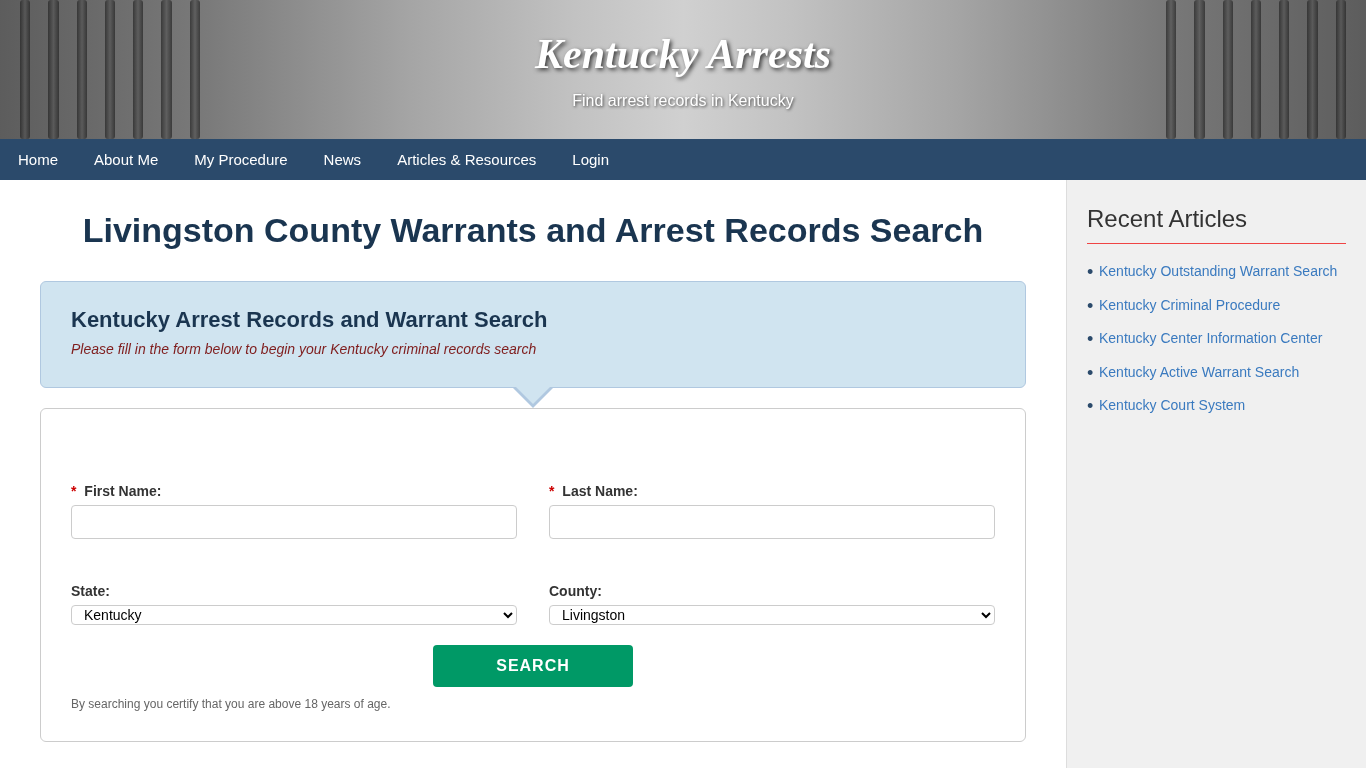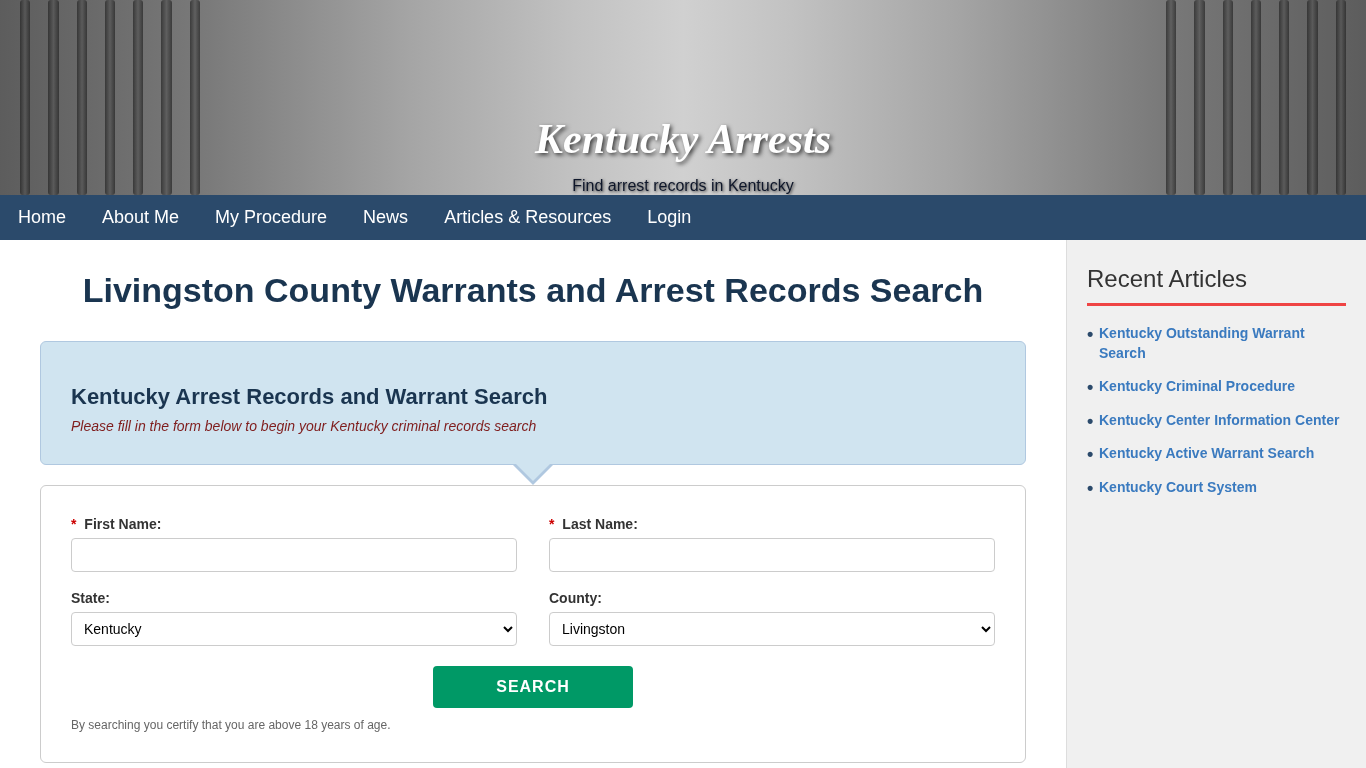--- a/index.html
+++ b/index.html
@@ -1,25 +1,25 @@
 <!DOCTYPE html>
 <html><head>
   <meta charset="utf-8">
   <style>
     * { margin: 0; padding: 0; box-sizing: border-box; }
     body { font-family: Arial, sans-serif; background: #fff; width: 1366px; }
 
     
     .header {
       position: relative;
-      height: 195px;
+      height: 139px;
       background: #888;
       overflow: hidden;
       display: flex;
-      align-items: flex-end;
+      align-items: center;
       justify-content: center;
     }
     .header-bg {
       position: absolute;
       inset: 0;
       background: linear-gradient(to right,
         #555 0%, #777 15%, #aaa 30%, #ccc 42%, #ddd 50%, #ccc 58%, #aaa 70%, #777 85%, #555 100%);
       opacity: 0.85;
     }
     
@@ -48,36 +48,36 @@
     .header-title {
       font-size: 42px;
       font-weight: bold;
       font-style: italic;
       color: #fff;
       text-shadow: 2px 2px 4px rgba(0,0,0,0.7);
       font-family: Georgia, serif;
     }
     .header-subtitle {
       font-size: 16px;
-      color: #0f172a;
+      color: #ffffff;
       text-shadow: 1px 1px 3px rgba(0,0,0,0.7);
       margin-top: 14px;
     }
 
     
     nav {
       background: #2b4a6b;
       display: flex;
       align-items: center;
     }
     nav a {
       color: #fff;
       text-decoration: none;
       padding: 12px 18px;
-      font-size: 18px;
+      font-size: 15px;
       display: block;
     }
 
     
     .main-wrapper {
       display: flex;
       width: 100%;
       background: #f5f5f5;
     }
     .content-area {
@@ -101,21 +101,21 @@
       text-align: center;
       margin-bottom: 30px;
       line-height: 1.2;
     }
 
     
     .search-card {
       background: #d0e4f0;
       border: 1px solid #b0c8e0;
       border-radius: 6px;
-      padding: 42px 30px 30px;
+      padding: 25px 30px 30px;
       margin-bottom: 0;
     }
     .search-card-title {
       font-size: 22px;
       font-weight: bold;
       color: #1a3550;
       margin-bottom: 8px;
     }
     .search-card-subtitle {
       font-style: italic;
@@ -151,20 +151,21 @@
       background: #fff;
       border: 1px solid #ccc;
       border-radius: 6px;
       padding: 30px;
       margin-top: 0;
     }
     .form-row {
       display: flex;
       gap: 32px;
       margin-bottom: 18px;
+      margin-top: 44px;
     }
     .form-group {
       flex: 1;
     }
     .form-label {
       font-size: 14px;
       font-weight: bold;
       color: #333;
       margin-bottom: 6px;
       display: block;
@@ -176,21 +177,21 @@
     .form-input {
       width: 100%;
       height: 34px;
       border: 1px solid #ccc;
       border-radius: 4px;
       padding: 0 8px;
       font-size: 14px;
     }
     .form-select {
       width: 100%;
-      height: 34px;
+      height: 20px;
       border: 1px solid #ccc;
       border-radius: 4px;
       padding: 0 8px;
       font-size: 14px;
       background: #fff;
       appearance: auto;
     }
     .search-btn {
       display: block;
       width: 200px;
@@ -212,32 +213,31 @@
       color: #666;
       margin-top: 8px;
     }
 
     
     .sidebar-title {
       font-size: 24px;
       color: #333;
       font-weight: normal;
       margin-bottom: 18px;
-      border-bottom: 3px solid #ef4444;
+      border-bottom: 1px solid #ef4444;
       padding-bottom: 10px;
     }
     .sidebar-list {
       list-style: none;
       padding: 0;
     }
     .sidebar-list li {
       margin-bottom: 14px;
       padding-left: 12px;
       position: relative;
-      font-weight: bold;
     }
     .sidebar-list li::before {
       content: '•';
       color: #2b4a6b;
       position: absolute;
       left: 0;
       font-size: 18px;
     }
     .sidebar-list a {
       color: #3a7abf;

